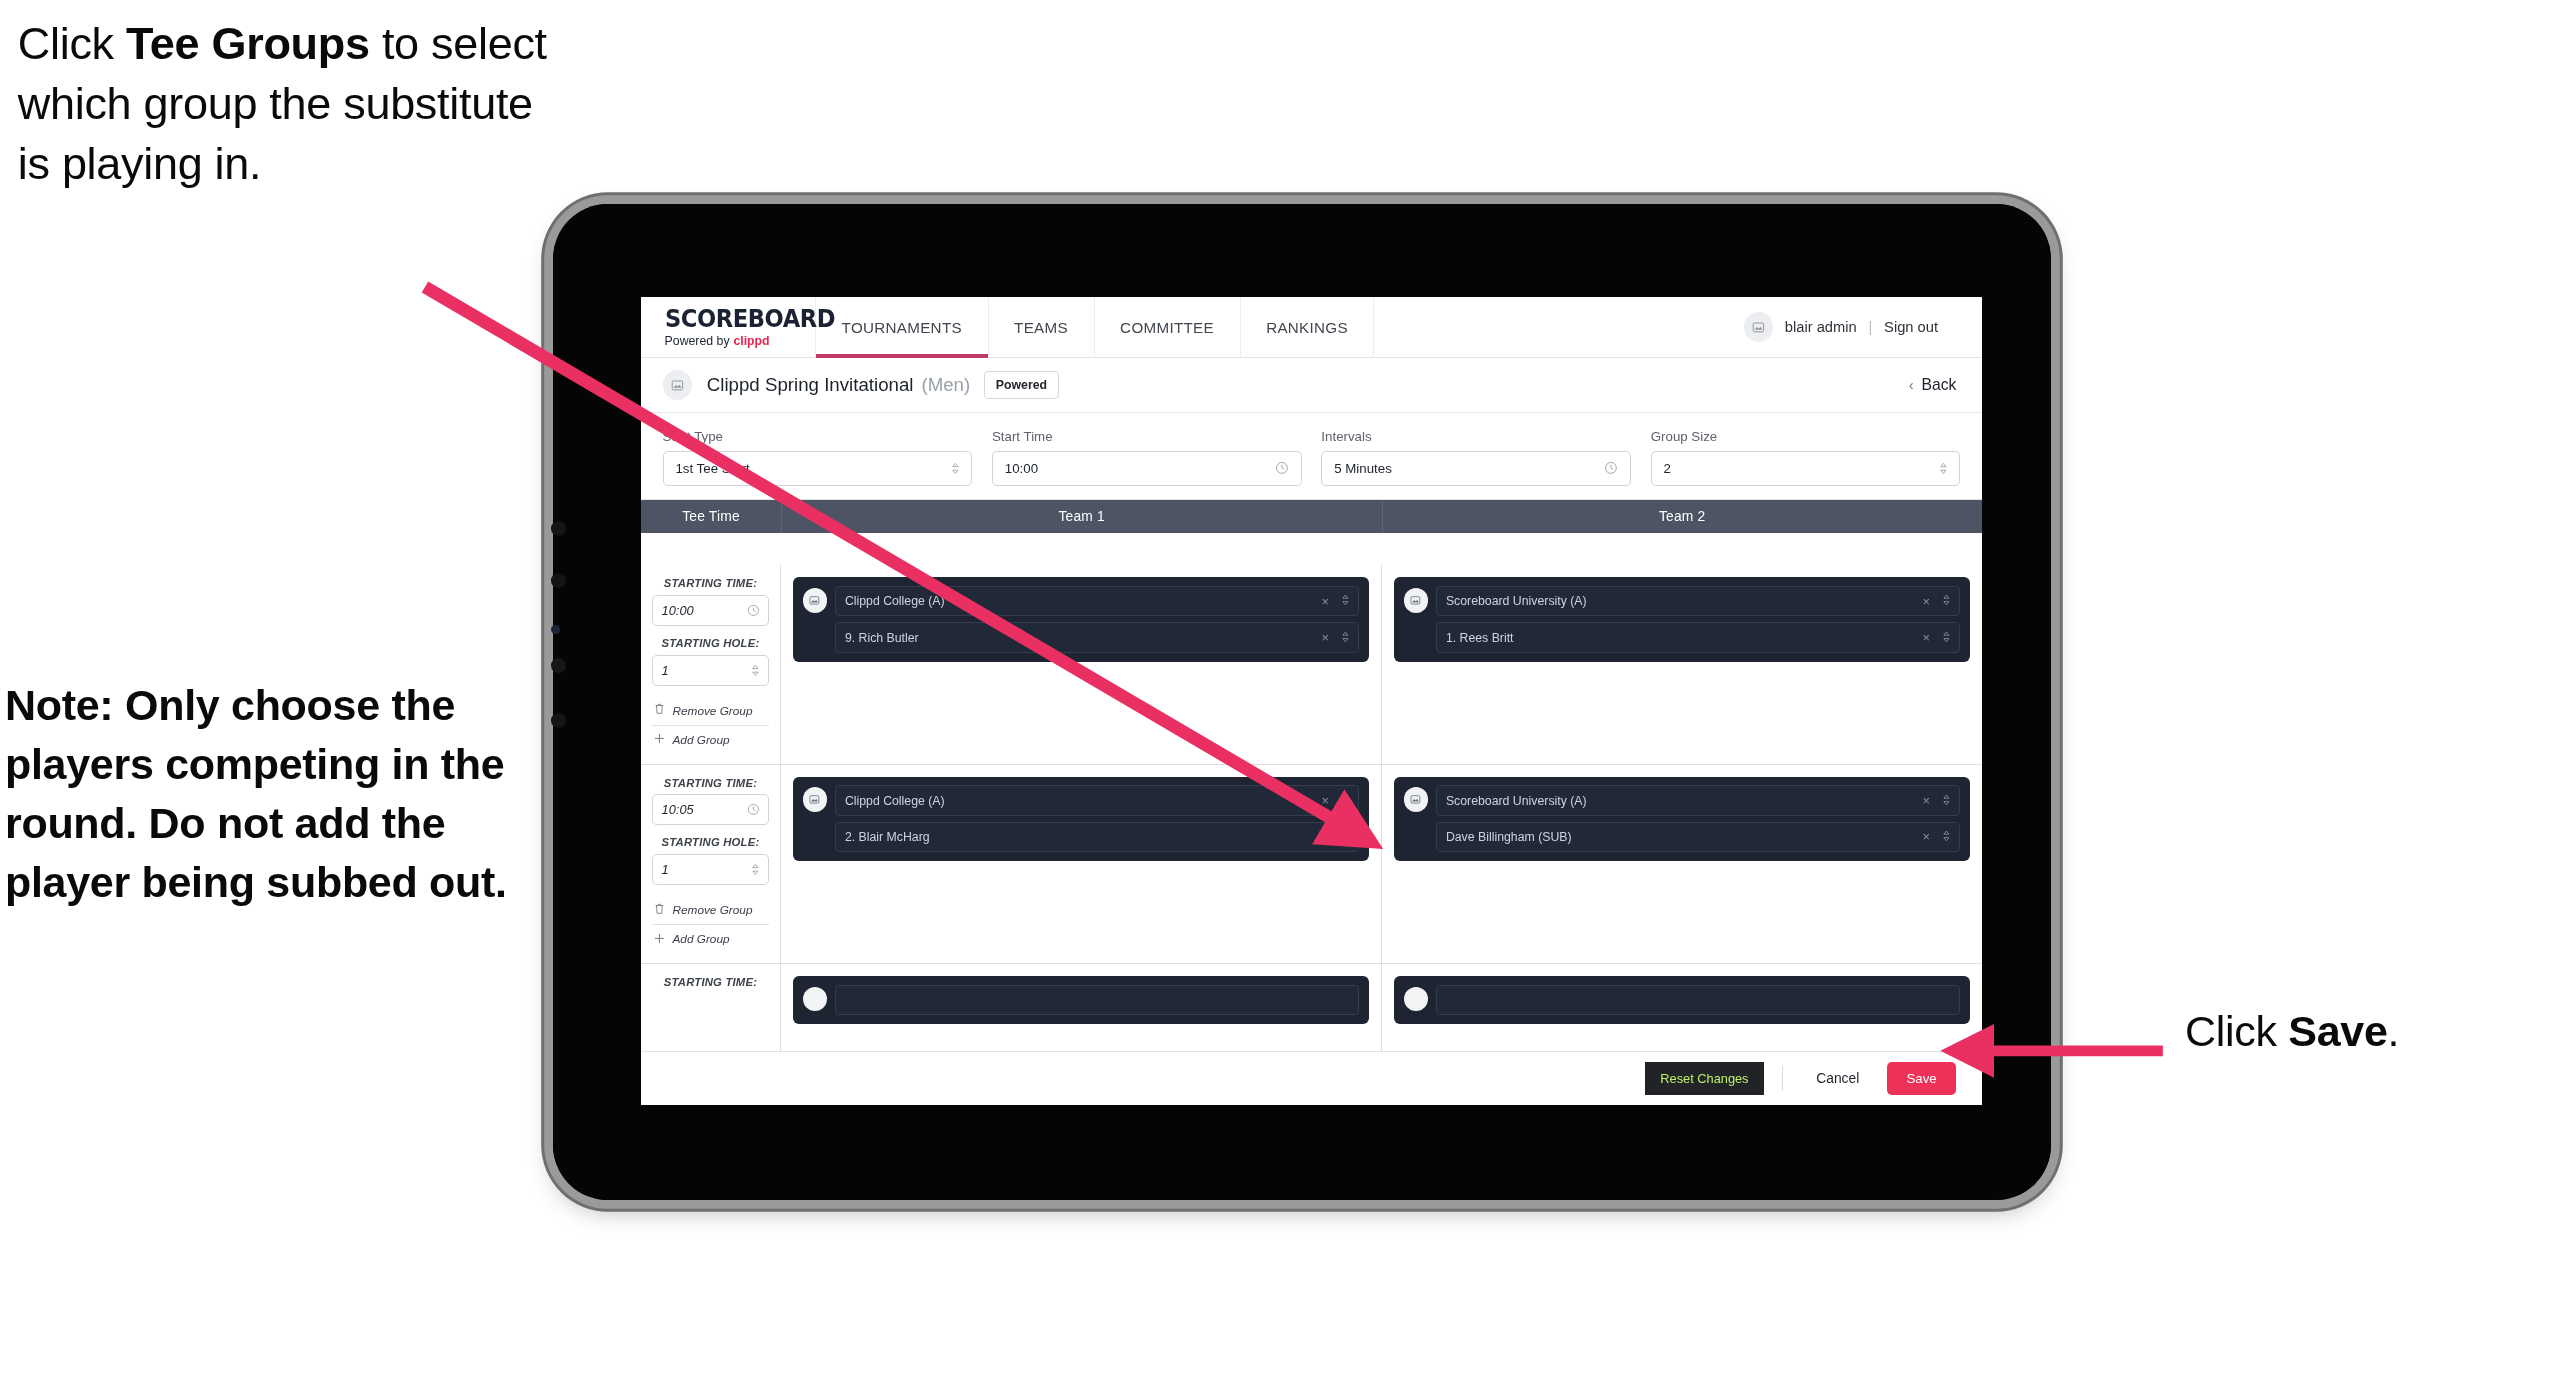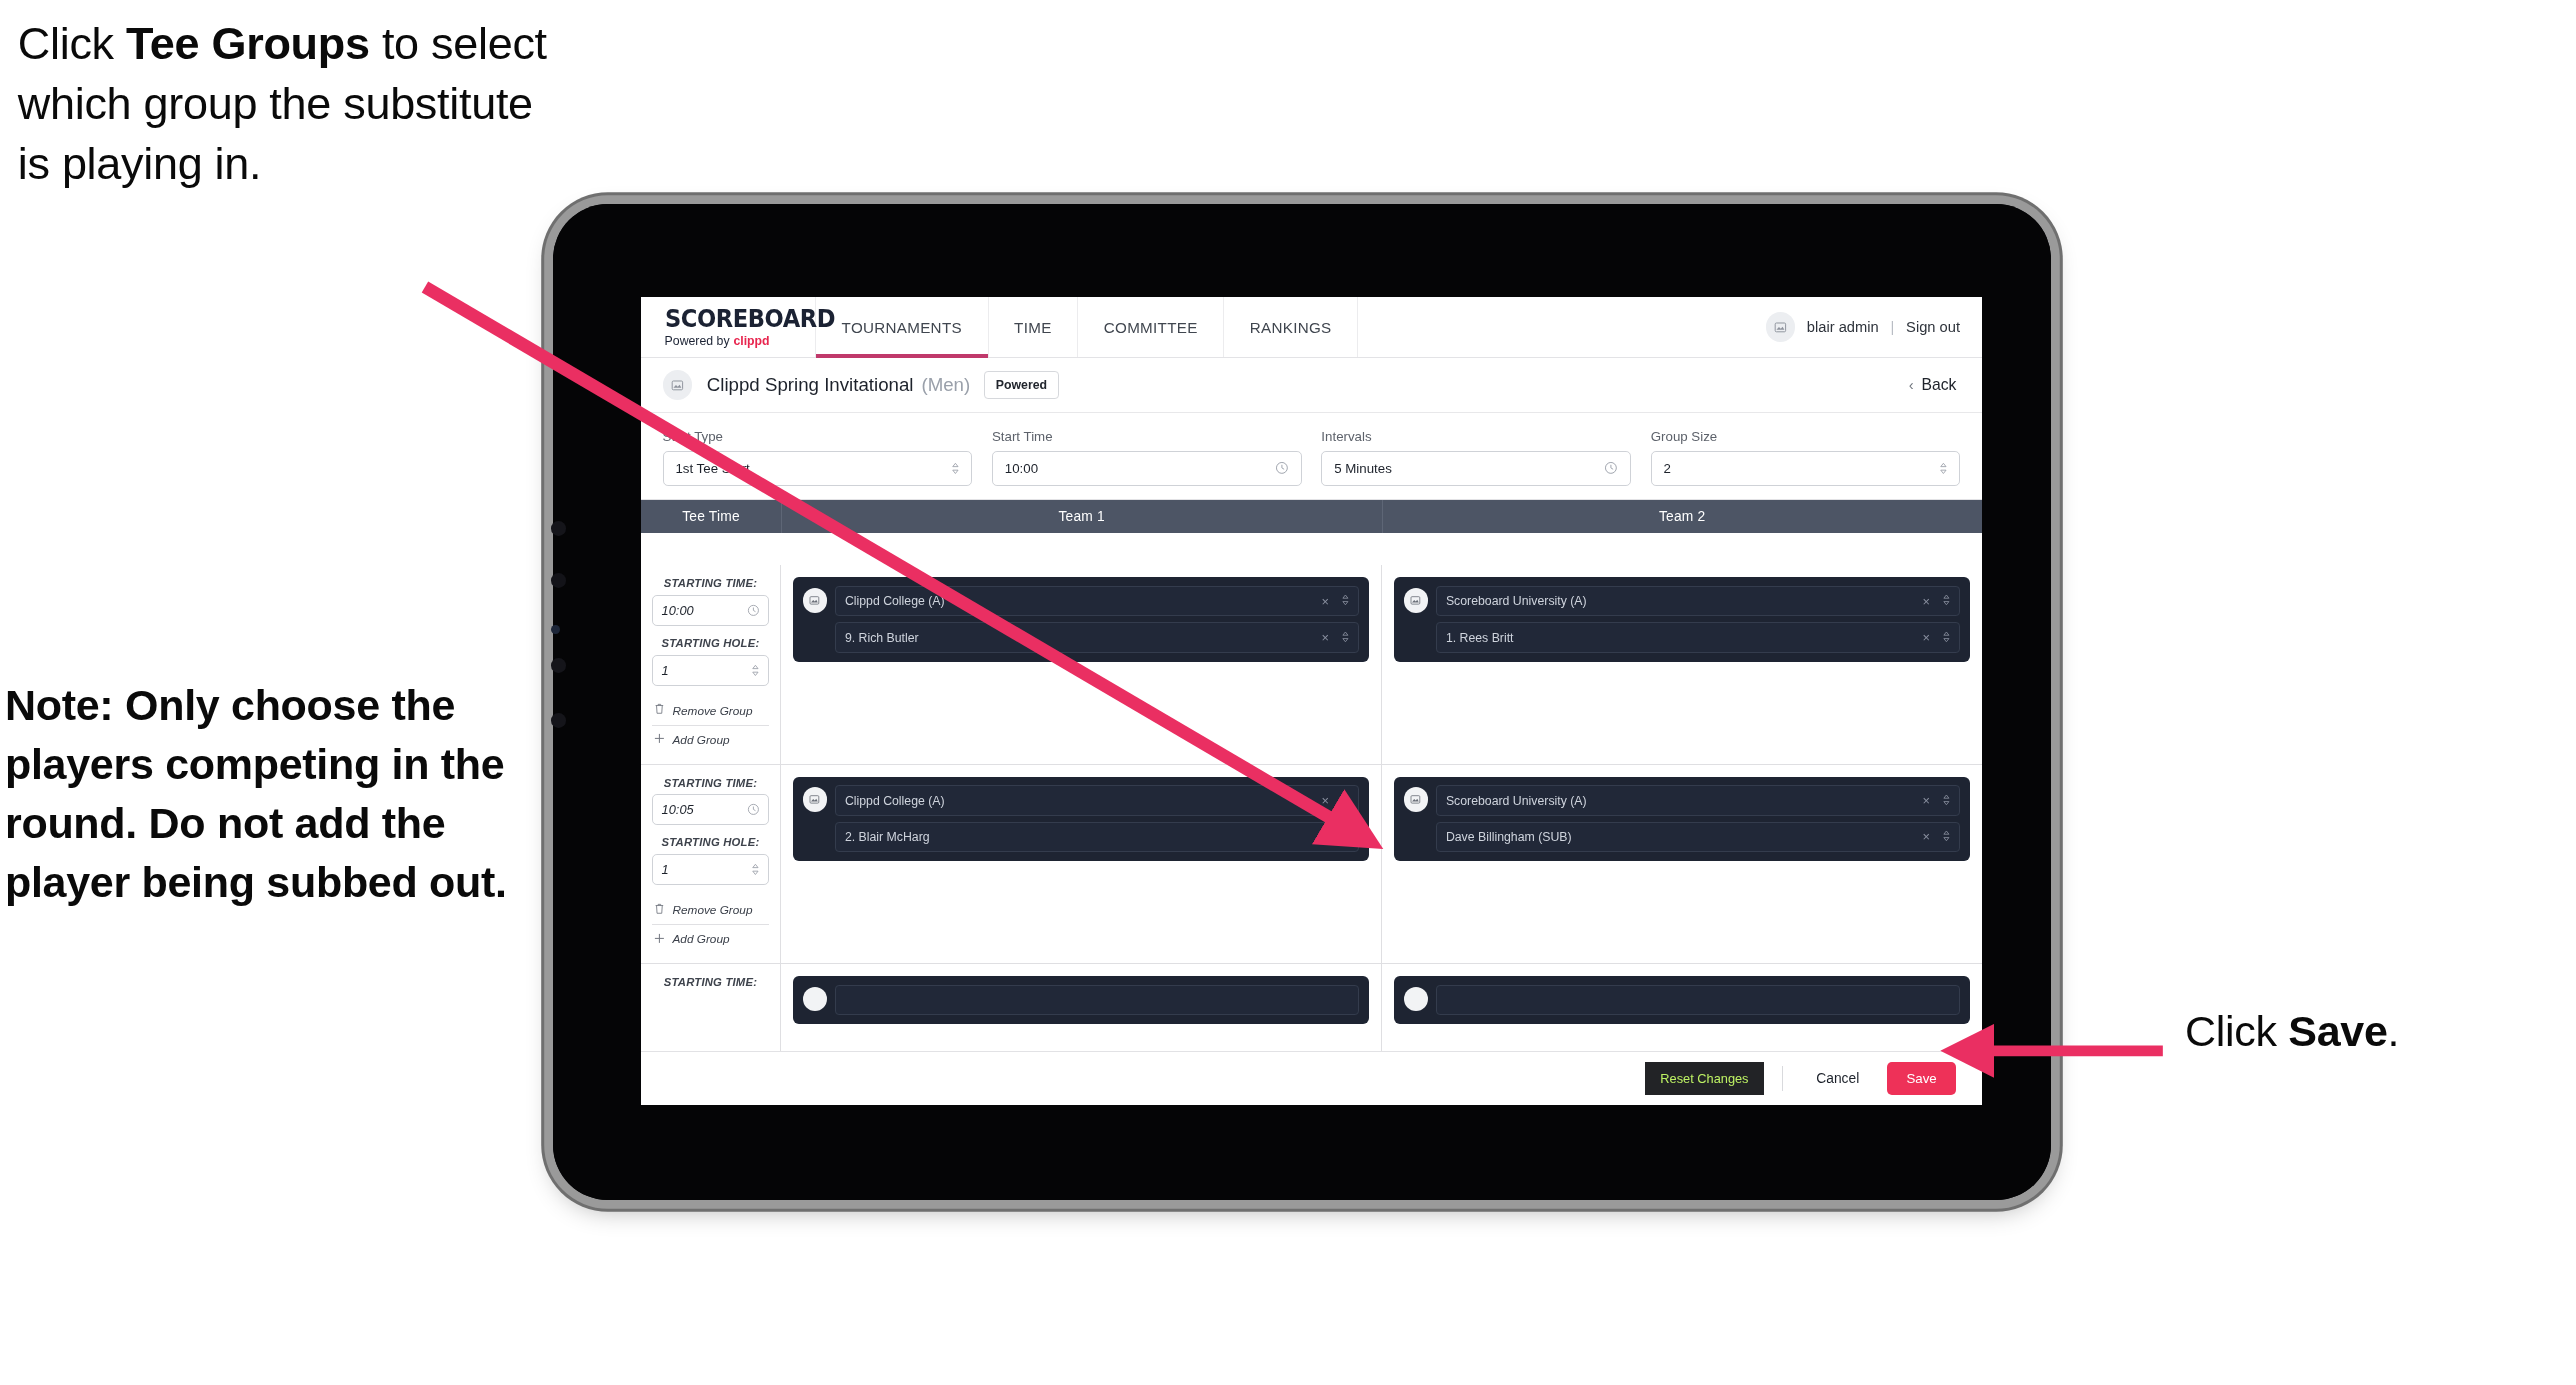--- a/index.html
+++ b/index.html
@@ -161,21 +161,21 @@
     position: absolute;
     left: 0; right: 0; bottom: -1px;
     height: 3.9px;
     background: #c0396b;
   }
   #topnav-spacer { flex: 1; }
   #user-area {
     display: flex;
     align-items: center;
     gap: 11.8px;
-    padding-right: 22px;
+    padding-right: 44px;
     font-size: 14.7px;
     color: #2e333b;
   }
   .avatar-circle {
     width: 29.5px; height: 29.5px;
     border-radius: 50%;
     background: #eceef1;
     display: flex; align-items: center; justify-content: center;
     color: #8d929c;
     font-size: 12.8px;
@@ -442,21 +442,21 @@
     <div id="topnav">
       <div id="brand">
         <div id="brand-title">SCOREBOARD</div>
         <div id="brand-sub">
           <span>Powered by</span>
           <span id="brand-sub-clippd">clippd</span>
         </div>
       </div>
       <div class="nav-tabs">
         <div class="nav-tab active">TOURNAMENTS</div>
-        <div class="nav-tab">TIME</div>
+        <div class="nav-tab">TEAMS</div>
         <div class="nav-tab">COMMITTEE</div>
         <div class="nav-tab">RANKINGS</div>
       </div>
       <div id="topnav-spacer"></div>
       <div id="user-area">
         <div class="avatar-circle">
           <svg width="12.8" height="12.8" viewBox="0 0 16 16">
               <rect x="1.5" y="2.5" width="13" height="11" rx="1.5" fill="none" stroke="currentColor" stroke-width="1.2"></rect>
               <path d="M3 11l3.2-3.6 2.3 2.4 2.2-2.6L13 11z" fill="currentColor"></path>
             </svg>

